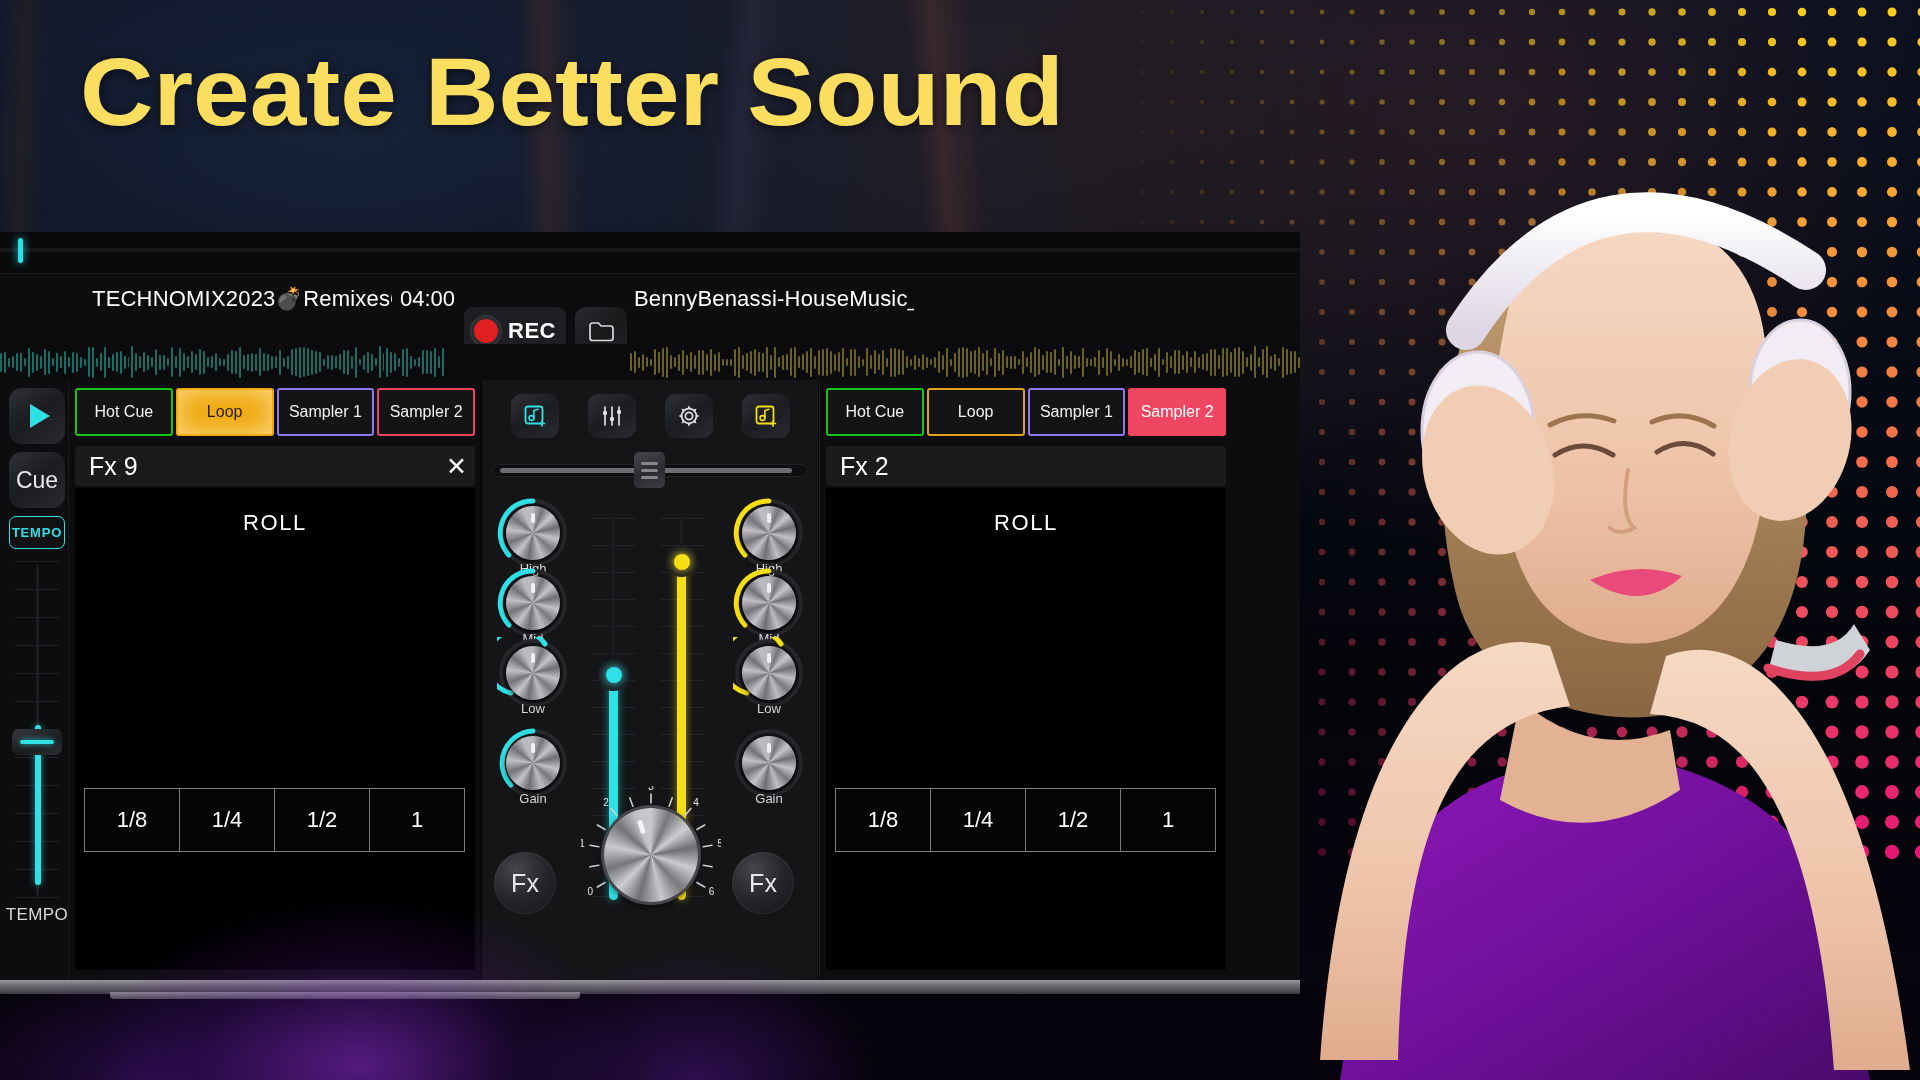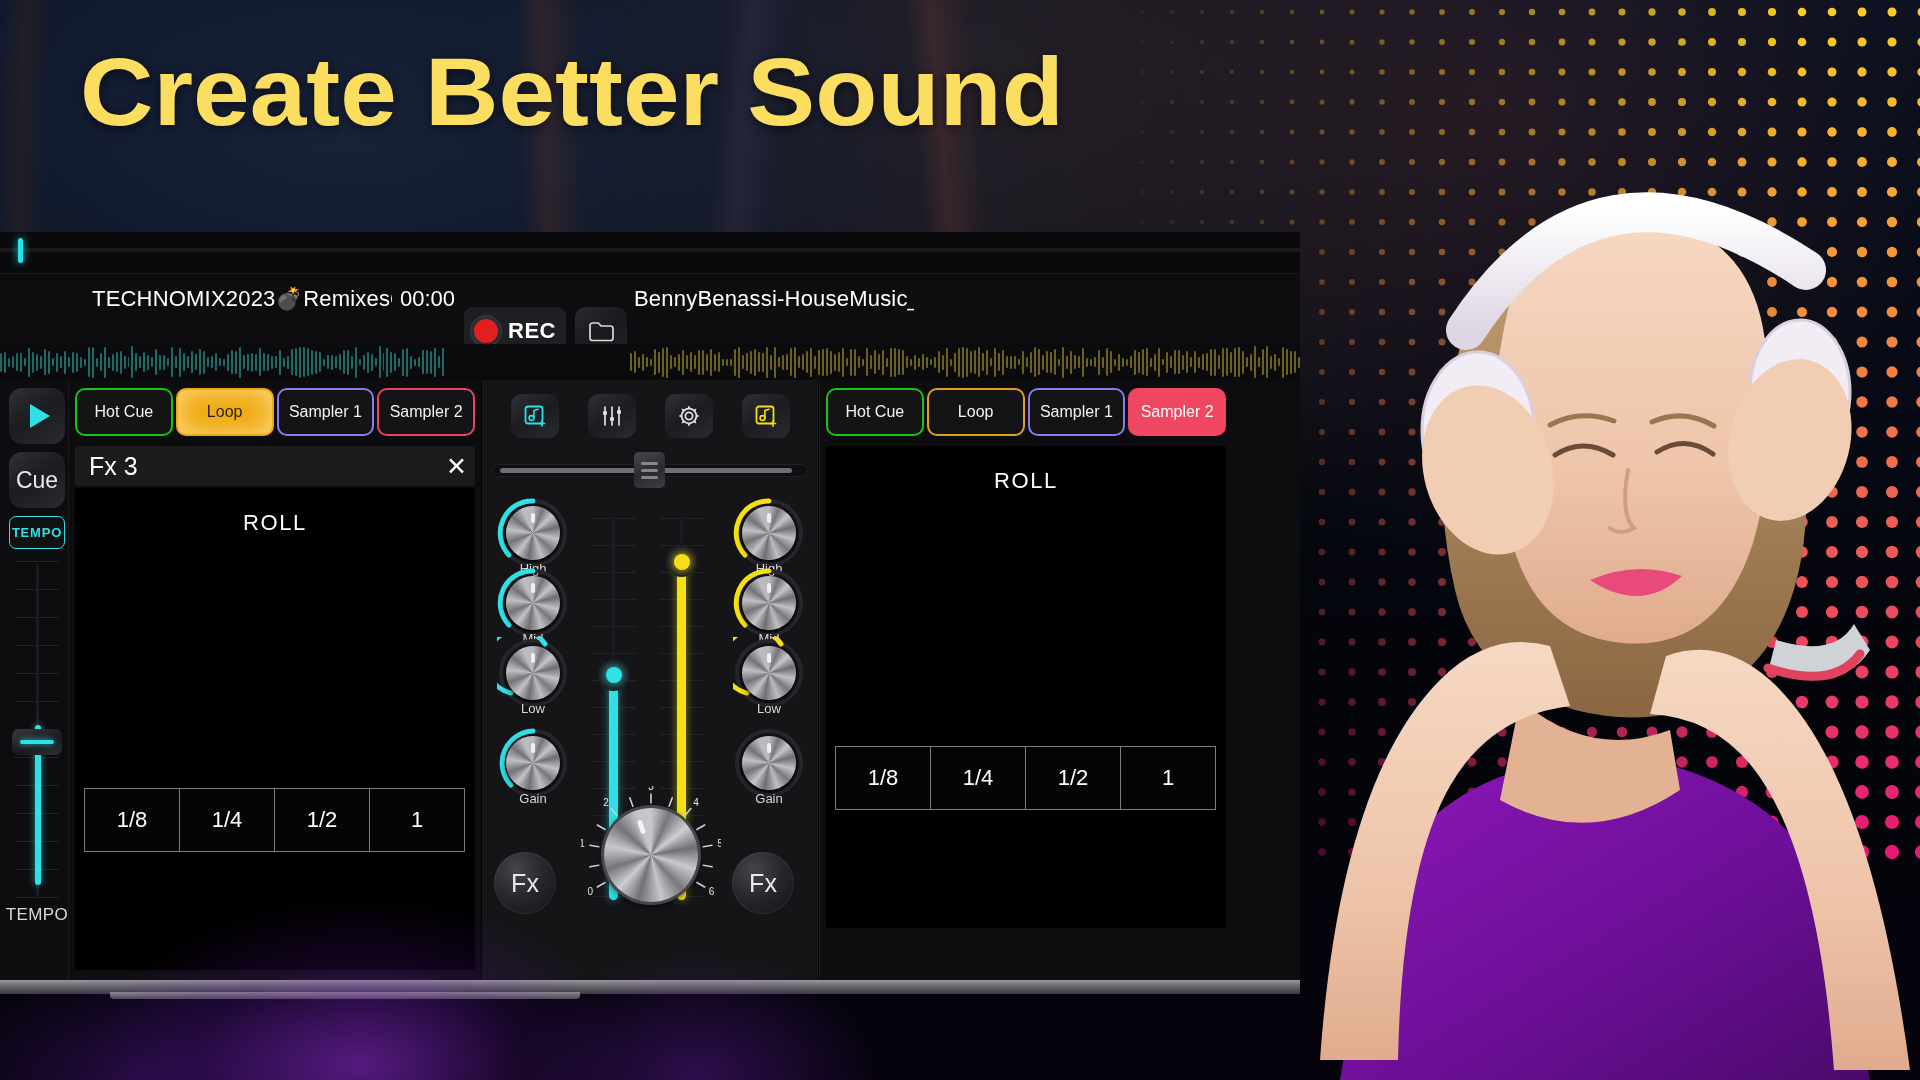--- a/index.html
+++ b/index.html
@@ -229,21 +229,21 @@
   
   .deck {
     position: relative;
     width: 413px;
     background: #0d0d0f;
     border-left: 1px solid #1a1a1d;
     padding: 8px 6px 0 6px;
   }
   .pad-row { display: flex; gap: 3px; margin-bottom: 10px; }
   .pad {
-    flex: 1; height: 48px; border-radius: 10px;
+    flex: 1; height: 48px; border-radius: 3px;
     display: flex; align-items: center; justify-content: center;
     font-size: 16px; color: #f2f2f4; cursor: pointer;
     background: #141416;
     border: 2px solid #444;
     white-space: nowrap; overflow: hidden;
   }
   .pad.green  { border-color: #19c21a; }
   .pad.amber  { border-color: #efa80f; background: #efa80f; color: #2a1c00;
                 box-shadow: inset 0 0 26px rgba(255,230,160,.85); font-weight: 500; }
   .pad.amber-outline { border-color: #dfa11b; }
@@ -1246,21 +1246,21 @@
 
   <div class="app">
 
     <div class="scrub-wrap">
       <div class="scrub-track"></div>
       <div class="scrub-playhead"></div>
     </div>
 
     <div class="deck-header">
       <div class="title-left">TECHNOMIX2023💣RemixesOfPopula</div>
-      <div class="title-time">00:00</div>
+      <div class="title-time">04:00</div>
       <div class="rec-btn">
         <span class="rec-dot"></span>
         <span>REC</span>
       </div>
       <div class="folder-btn">
         <svg width="27" height="23" viewBox="0 0 27 23">
           <path d="M2 5.5 a2.5 2.5 0 0 1 2.5 -2.5 h6 l2.5 3 h9.5 a2.5 2.5 0 0 1 2.5 2.5 v9.5 a2.5 2.5 0 0 1 -2.5 2.5 h-18 a2.5 2.5 0 0 1 -2.5 -2.5 z" fill="none" stroke="#d9d9dc" stroke-width="1.7"></path>
         </svg>
       </div>
       <div class="title-right">BennyBenassi-HouseMusic_204</div>
@@ -1593,21 +1593,21 @@
       </div>
 
       <div class="deck">
         <div class="pad-row">
           <div class="pad green">Hot Cue</div>
           <div class="pad amber">Loop</div>
           <div class="pad violet">Sampler 1</div>
           <div class="pad red">Sampler 2</div>
         </div>
         <div class="fx-head">
-          <div class="fx-title">Fx 3</div>
+          <div class="fx-title">Fx 9</div>
           <div class="fx-close">✕</div>
         </div>
         <div class="fx-body">
           <div class="fx-mode">ROLL</div>
           <div class="frac-row">
             <div class="frac">1/8</div>
             <div class="frac">1/4</div>
             <div class="frac">1/2</div>
             <div class="frac">1</div>
           </div>
@@ -1812,20 +1812,23 @@
         </div>
       </div>
 
       <div class="deck">
         <div class="pad-row">
           <div class="pad green">Hot Cue</div>
           <div class="pad amber-outline">Loop</div>
           <div class="pad violet">Sampler 1</div>
           <div class="pad red-fill">Sampler 2</div>
         </div>
+        <div class="fx-head">
+          <div class="fx-title">Fx 2</div>
+        </div>
         <div class="fx-body">
           <div class="fx-mode">ROLL</div>
           <div class="frac-row">
             <div class="frac">1/8</div>
             <div class="frac">1/4</div>
             <div class="frac">1/2</div>
             <div class="frac">1</div>
           </div>
         </div>
       </div>

